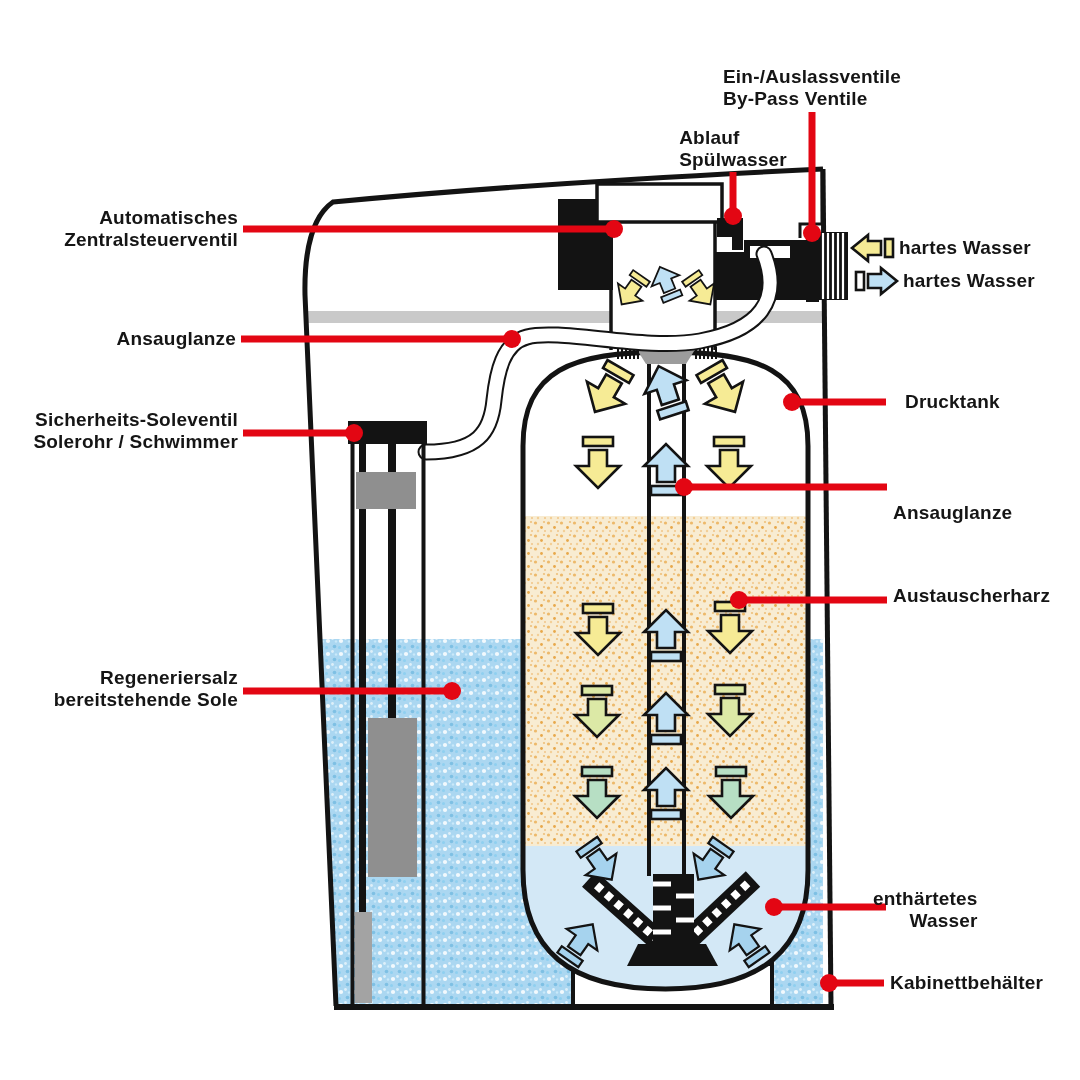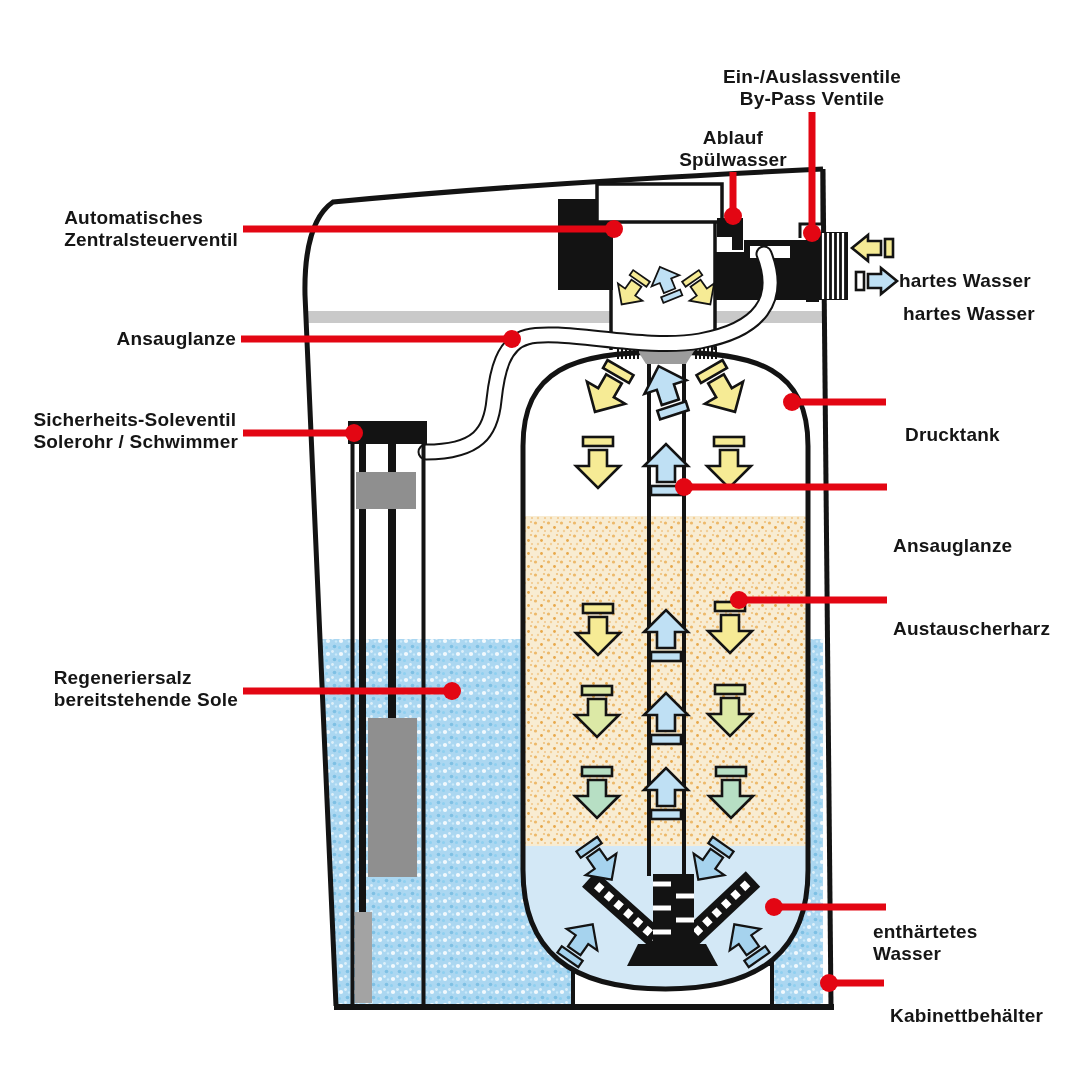--- a/index.html
+++ b/index.html
@@ -1,23 +1,23 @@
 <!DOCTYPE html>
 <html><head>
 <meta charset="utf-8">
 <style>
   html,body{margin:0;padding:0;background:#fff;}
   #stage{position:relative;width:1080px;height:1080px;background:#ffffff;overflow:hidden;
          font-family:"Liberation Sans","DejaVu Sans",sans-serif;}
   #art{position:absolute;left:0;top:0;}
   .lbl{position:absolute;font-weight:bold;font-size:19px;line-height:21.5px;color:#151515;
        white-space:nowrap;letter-spacing:.2px;}
-  .lbl.center{transform:translate(-50%,-50%);text-align:center;}
-  .lbl.right{transform:translateY(-50%);text-align:left;}
-  .lbl.left{transform:translateY(-50%);text-align:left;margin-top:33px;}
+  .lbl.center{transform:translate(-50%,-50%);}
+  .lbl.right{transform:translateY(-50%);text-align:right;}
+  .lbl.left{transform:translateY(-50%);text-align:right;}
 </style>
 </head>
 <body>
 
 <div id="stage">
 
 <svg id="art" width="1080" height="1080" viewBox="0 0 1080 1080">
   <defs>
     <pattern id="brinePat" width="13" height="13" patternUnits="userSpaceOnUse">
       <rect width="13" height="13" fill="#abd7f1"></rect>

